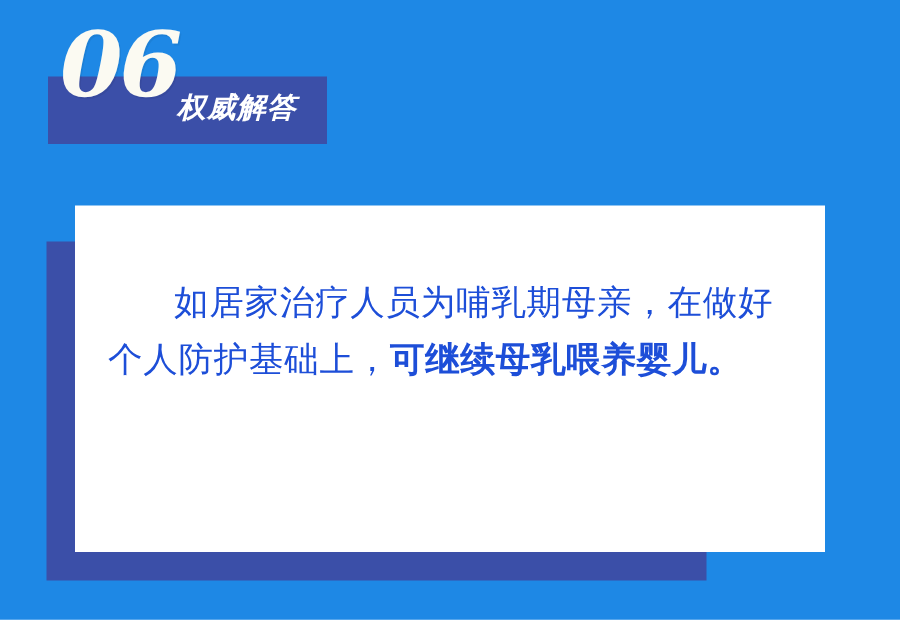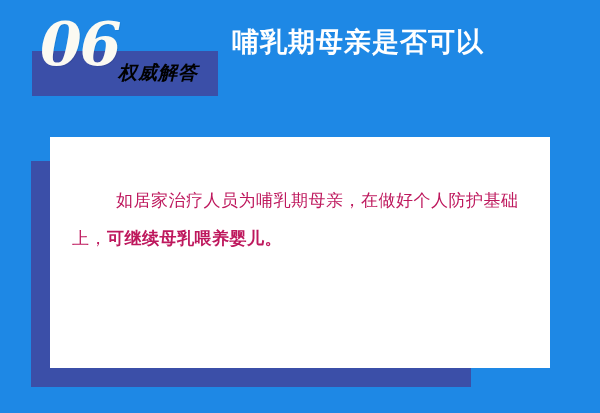--- a/index.html
+++ b/index.html
@@ -56,21 +56,21 @@
 
   .badge-label {
     position: absolute;
     left: 118px;
     top: 60px;
     font-family: "DejaVu Serif", "Liberation Serif", serif;
     font-style: italic;
     font-weight: 700;
     font-size: 19px;
     line-height: 24px;
-    color: #000000;
+    color: #ffffff;
     letter-spacing: 1px;
     z-index: 4;
   }
 
   .title {
     position: absolute;
     left: 232px;
     top: 22px;
     width: 350px;
     color: #FFFFFF;
@@ -99,22 +99,22 @@
     width: 500px;
     height: 231px;
     background: #FFFFFF;
   }
 
   .card-body {
     position: absolute;
     left: 22px;
     top: 45px;
     right: 22px;
-    color: #be185d;
-    font-size: 17px;
+    color: #1d4ed8;
+    font-size: 23px;
     line-height: 38px;
     letter-spacing: 0.5px;
     font-family: Liberation Sans, sans-serif;
   }
   .card-body .indent { display: inline-block; width: 44px; }
   .card-body .em { font-weight: 700; }
 </style>
 </head>
 <body>
 
@@ -122,21 +122,20 @@
 
   <div class="header">
 
     <div class="badge"></div>
 
     <div class="badge-number">06</div>
 
     <div class="badge-label">权威解答</div>
 
     <div class="title">
-      <span class="title-line">哺乳期母亲是否可以</span>
     </div>
 
   </div>
 
   <div class="accent-bar"></div>
 
   <div class="card">
     <div class="card-body">
       <span class="indent"></span><span>如居家治疗人员为哺乳期母亲，在做好个人防护基础上，</span><span class="em">可继续母乳喂养婴儿。</span>
     </div>

